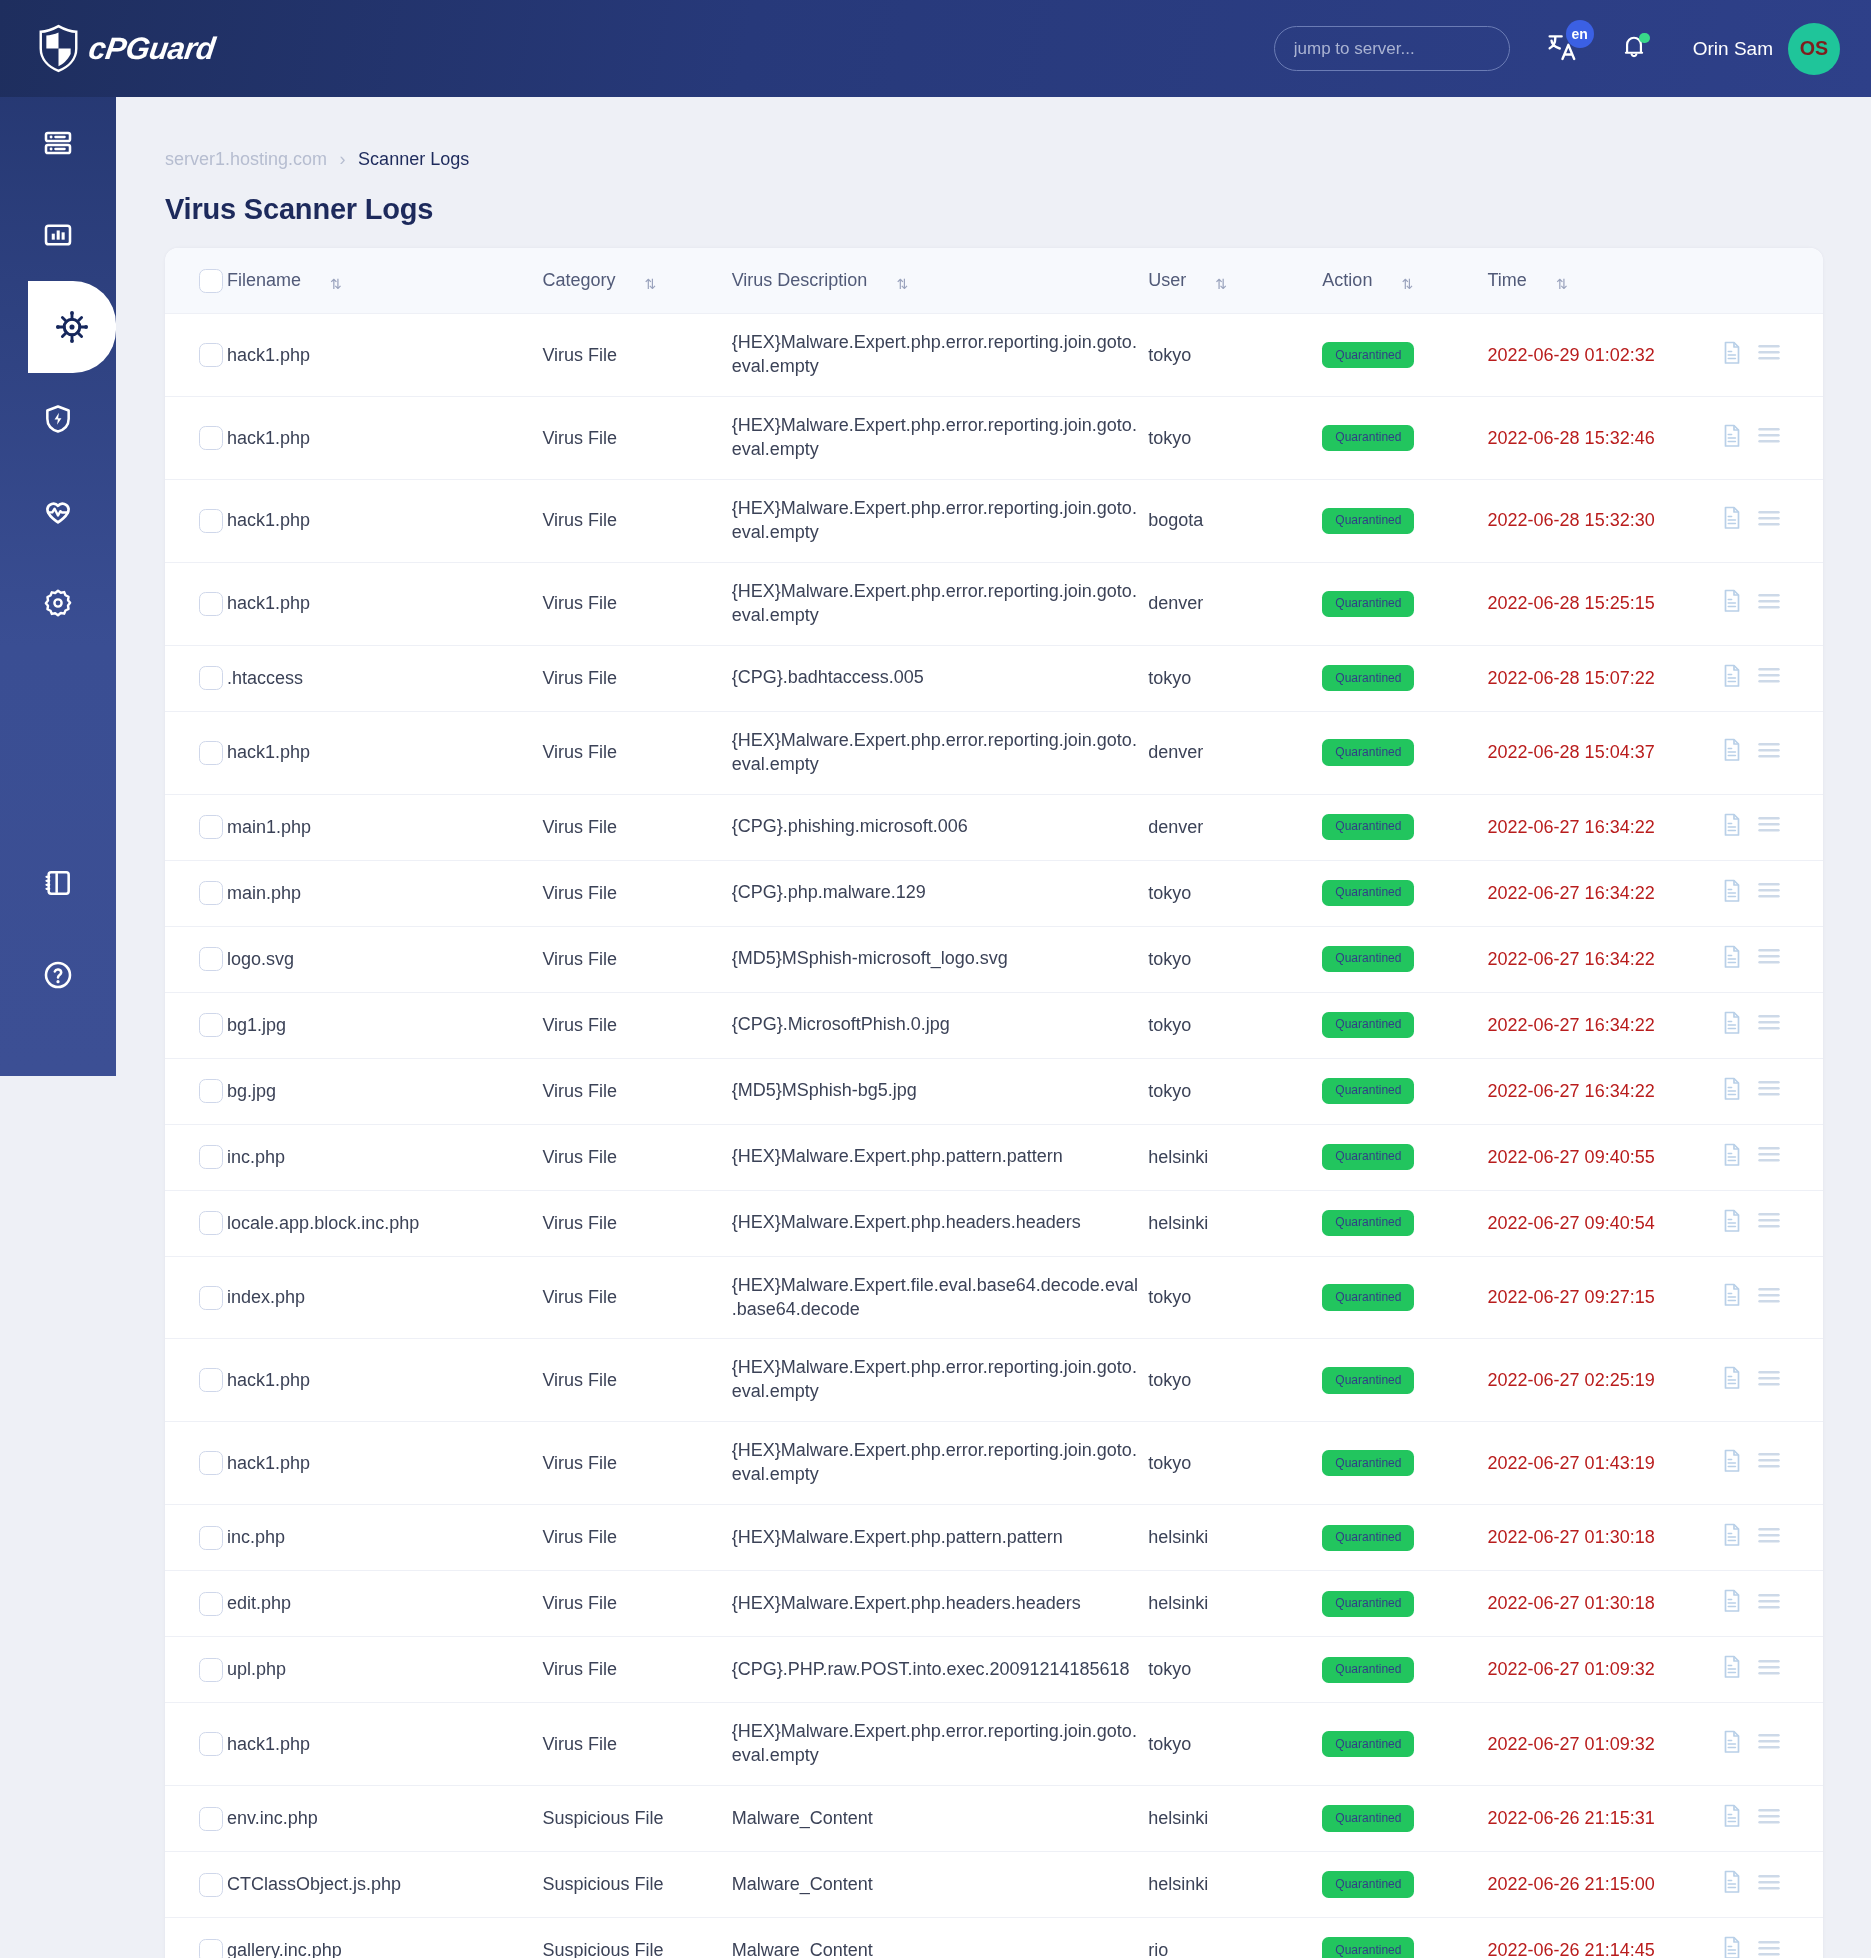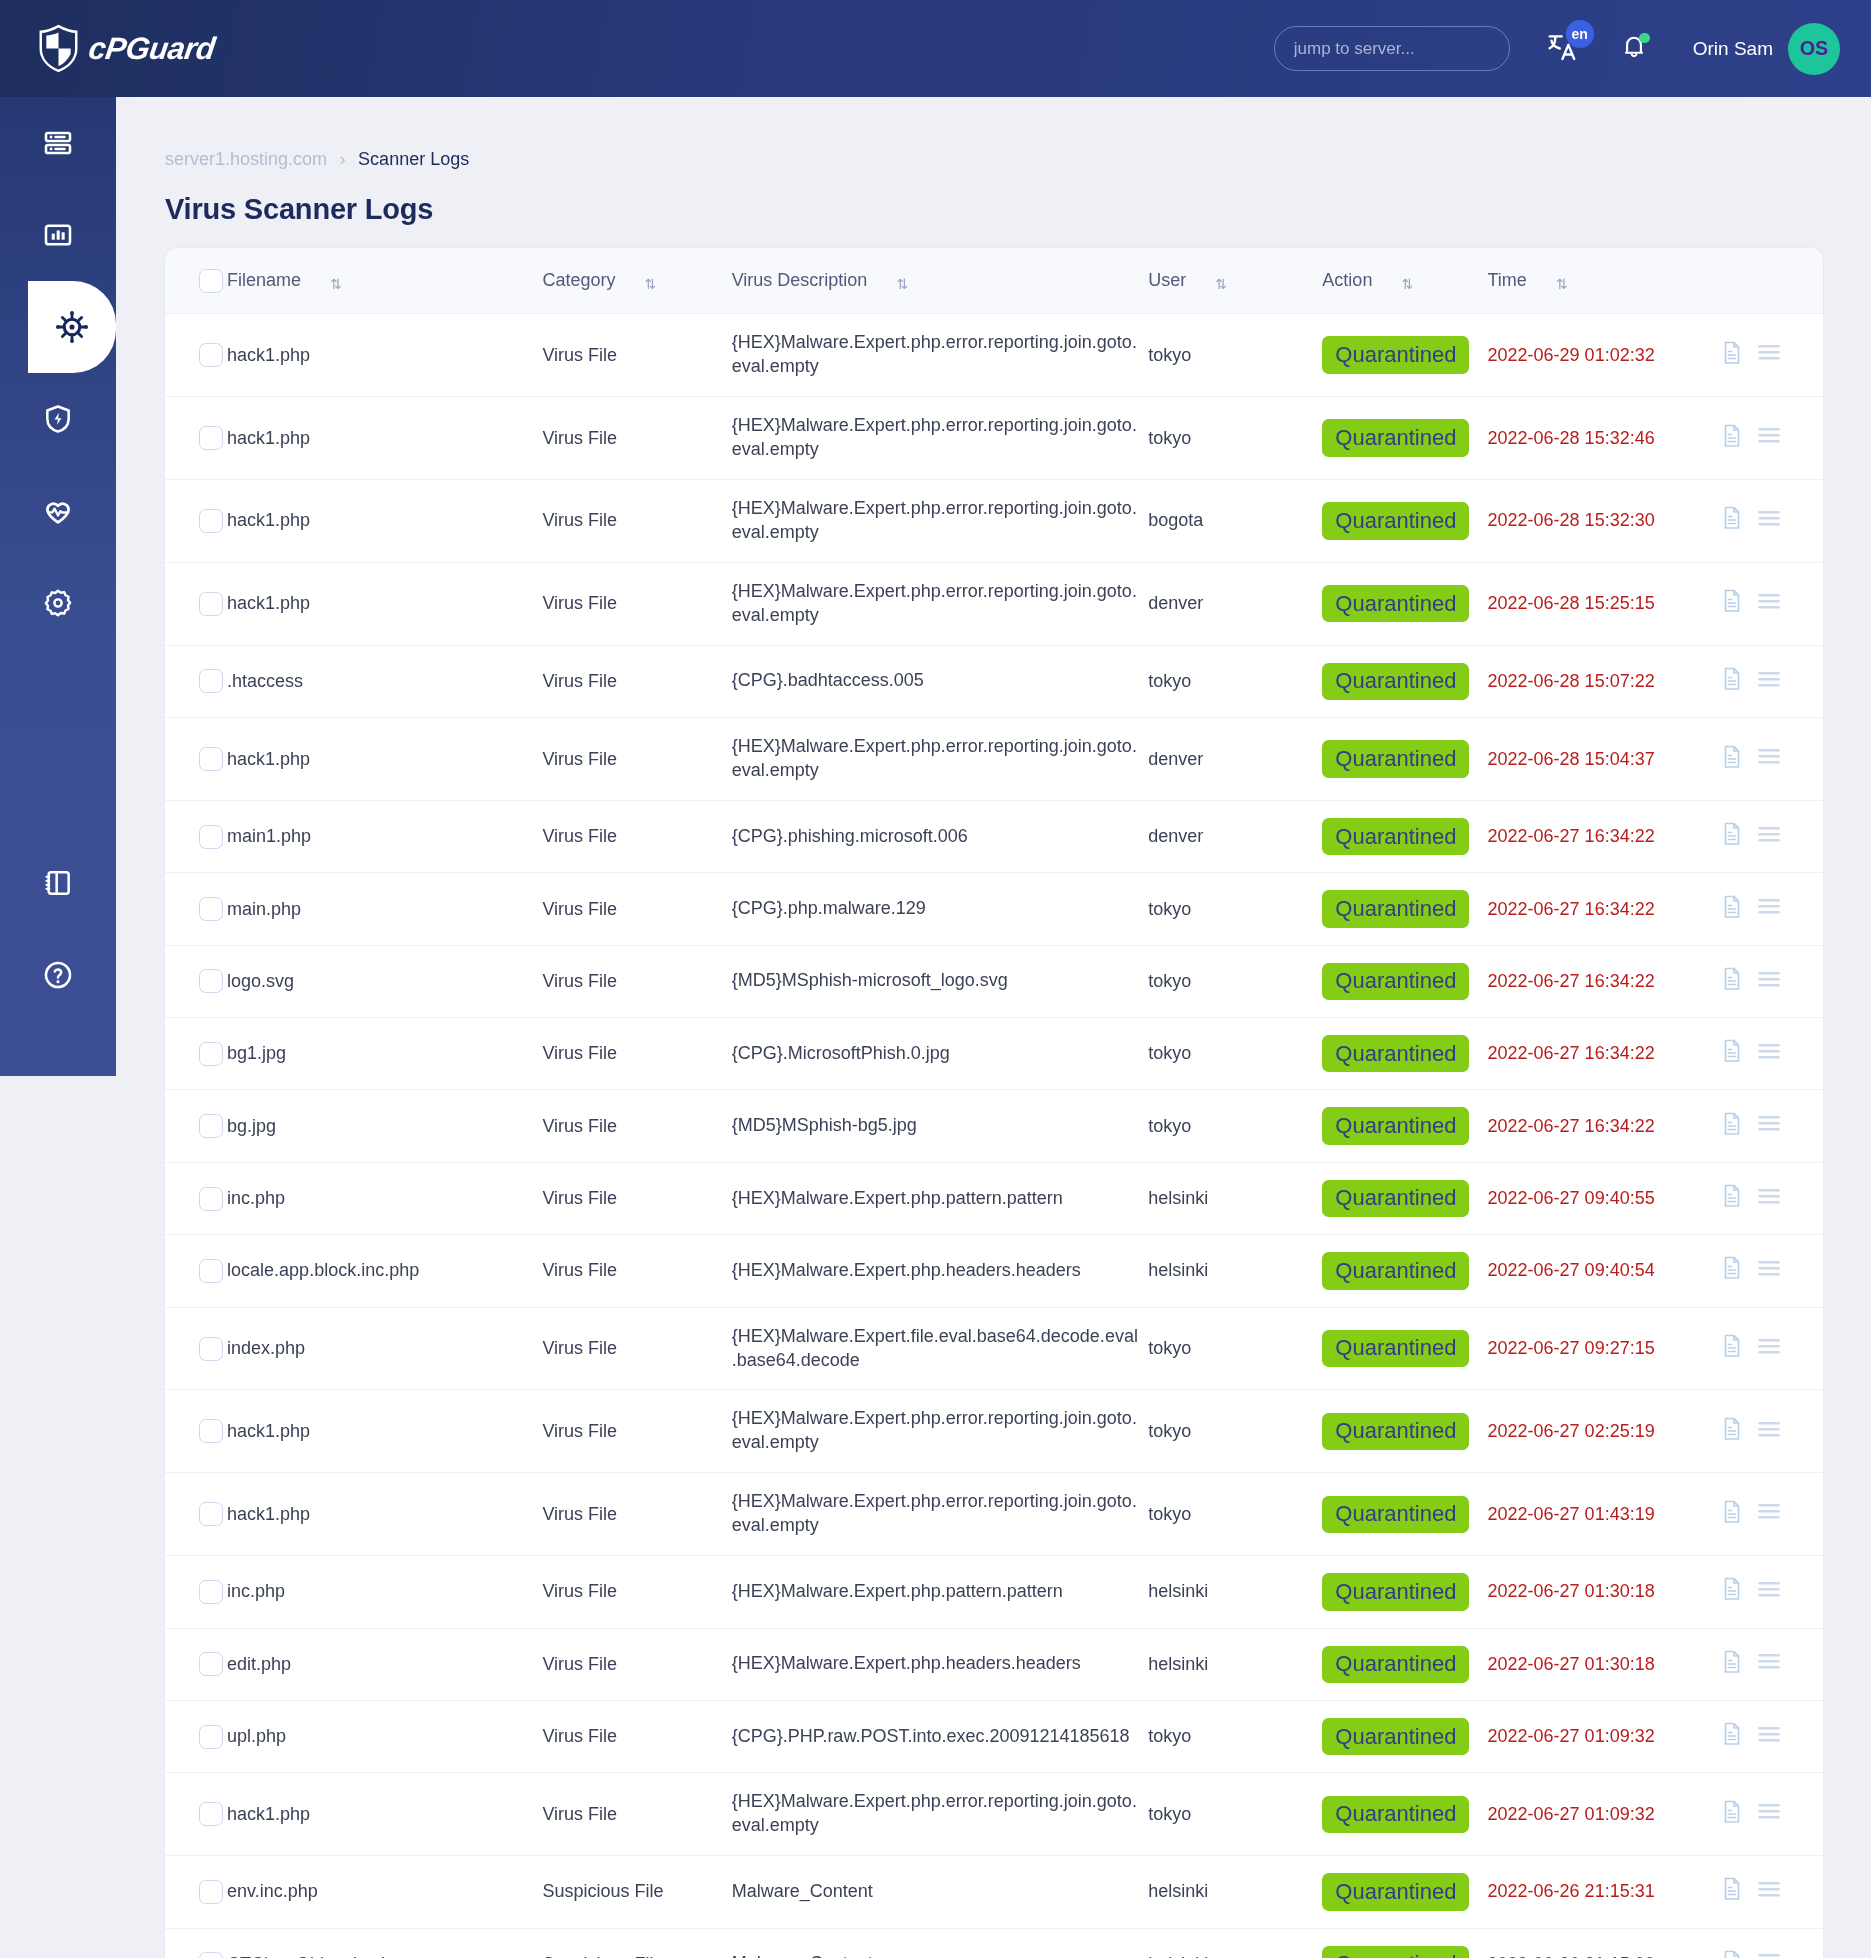--- a/index.html
+++ b/index.html
@@ -77,21 +77,21 @@
     position: absolute; top: 0.9px; right: -1.9px;
     width: 10.3px; height: 10.3px; border-radius: 50%;
     background: #39d98a;
   }
   .user-name {
     color: #ffffff; font-size: 19px; margin-left: 45px; font-weight: 400;
   }
   .avatar {
     width: 52px; height: 52px; border-radius: 50%;
     background: #1fc59a;
-    color: #4c1d95; font-size: 19.7px; font-weight: 700;
+    color: #7f1d1d; font-size: 19.7px; font-weight: 700;
     display: flex; align-items: center; justify-content: center;
     margin-left: 15px;
   }
 
   
   .sidebar {
     position: absolute;
     top: 0; left: 0;
     width: 116px; height: 1076px;
     background: linear-gradient(180deg, #23356e 0%, #3a4e93 60%, #3c4f94 100%);
@@ -229,23 +229,23 @@
     cursor: pointer;
   }
   .desc-text {
     color: #3b4257;
     line-height: 1.33;
     word-break: break-word;
     padding-right: 9.4px;
   }
   .badge {
     display: inline-block;
-    background: #84cc16;
+    background: #22c55e;
     color: #313e86;
-    font-size: 22px;
+    font-size: 12px;
     border-radius: 6.6px;
     padding: 6.6px 13px;
     line-height: 1.1;
     white-space: nowrap;
   }
   .time-text { color: #b91c1c; white-space: nowrap; text-align: right; }
   .row-icons { display: flex; align-items: center; gap: 13px; }
   .row-icons span { cursor: pointer; display:block; }
 </style>
 </head>

